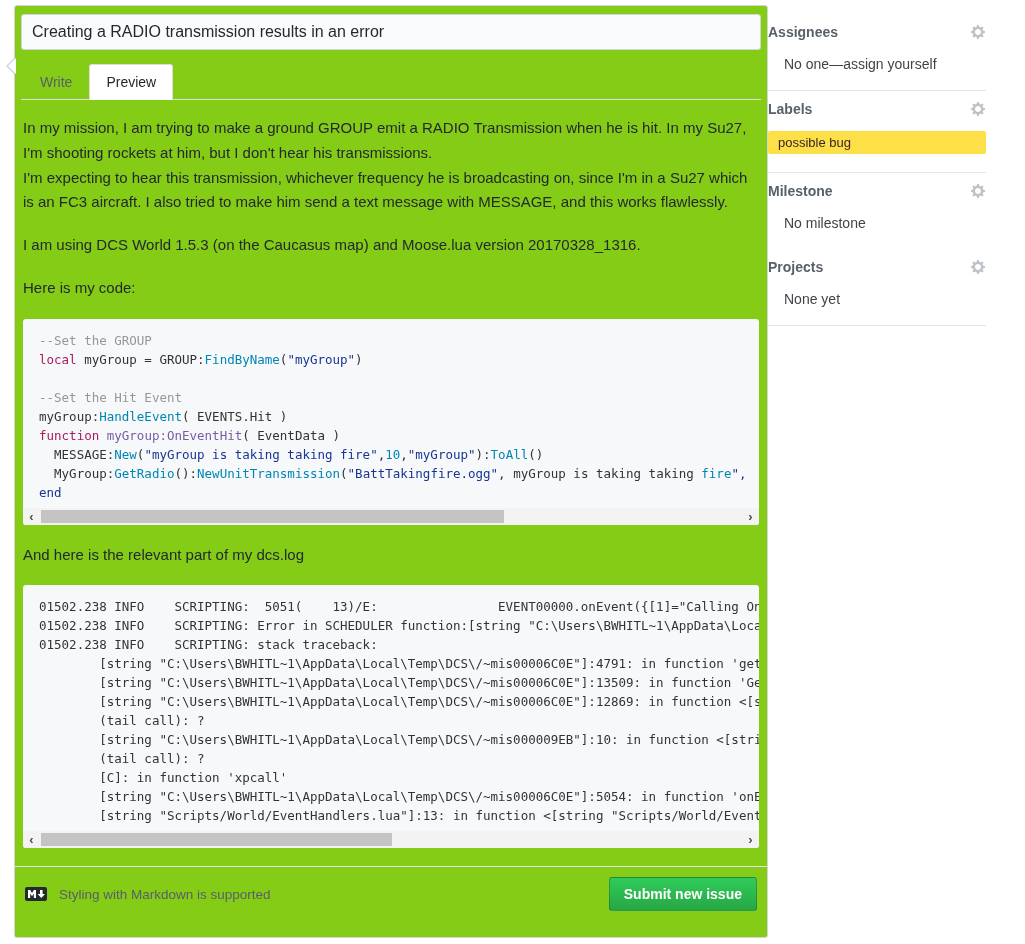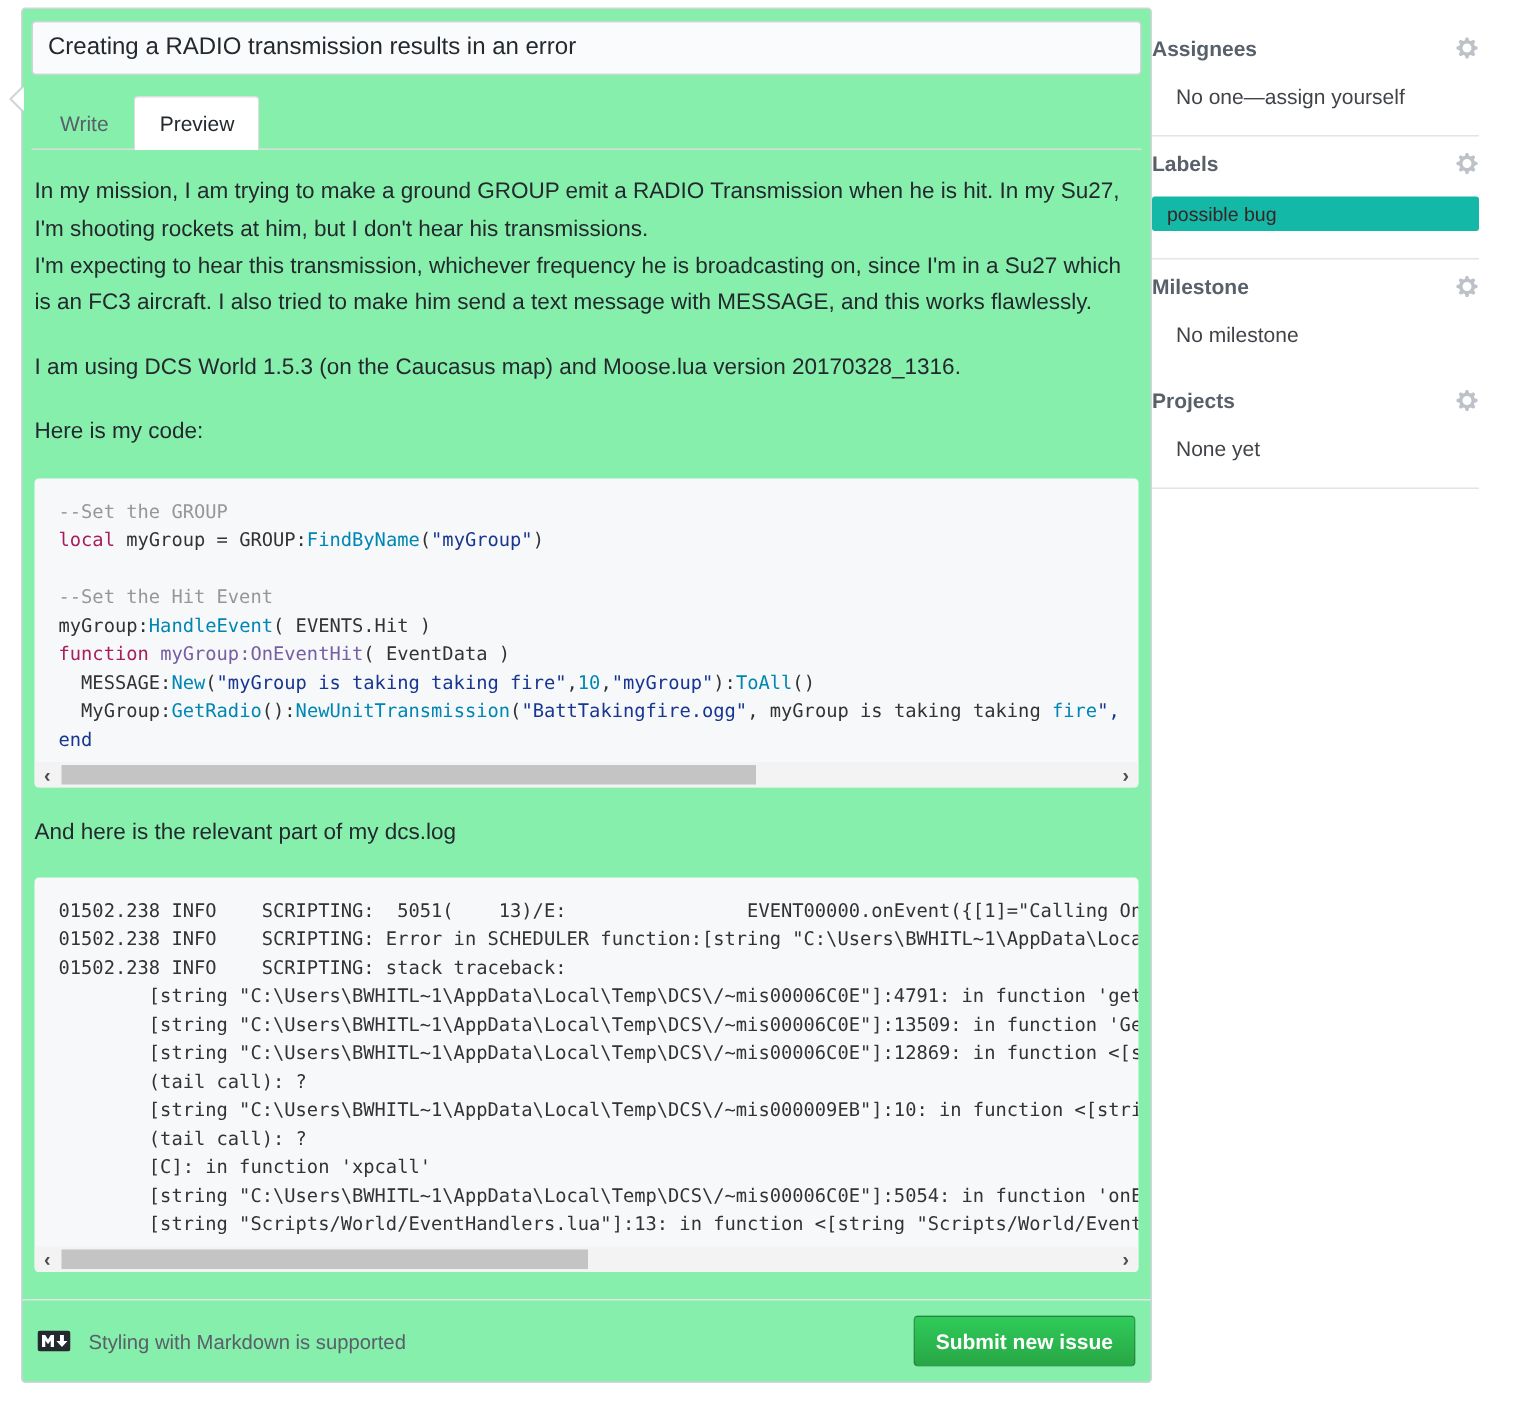--- a/index.html
+++ b/index.html
@@ -6,22 +6,22 @@
   html,body { margin:0; padding:0; }
   body {
     width:1025px; height:944px; position:relative; overflow:hidden;
     background:#fff; color:#24292e;
     font-family:"Liberation Sans", sans-serif;
   }
 
   
   .main-col {
     position:absolute; left:14px; top:5px; width:754px;
-    background:#86efac; border:1px solid #d1d5da; border-radius:3px;
-    padding:8px 6px 0 6px;
+    background:#84cc16; border:1px solid #d1d5da; border-radius:3px;
+    padding:8px 6px 16px 6px;
   }
   .main-col::before {
     content:""; position:absolute; left:-9px; top:52px;
     border:8px solid transparent; border-right-color:#d1d5da; border-left:0;
   }
   .main-col::after {
     content:""; position:absolute; left:-7.5px; top:52px;
     border:8px solid transparent; border-right-color:#fff; border-left:0;
   }
 
@@ -167,21 +167,21 @@
     <div class="sb-body">No one—assign yourself</div>
   </div>
 
   <div class="sb-section">
     <div class="sb-head">
       <span class="sb-title">Labels</span>
       <svg class="sb-gear" viewBox="0 0 14 16">
           <path d="M14 8.77v-1.6l-1.94-.64-.45-1.09.88-1.84-1.13-1.13-1.81.91-1.09-.45-.69-1.92h-1.6l-.63 1.94-1.11.45-1.84-.88-1.13 1.13.91 1.81-.45 1.09L0 7.23v1.59l1.94.64.45 1.09-.88 1.84 1.13 1.13 1.81-.91 1.09.45.69 1.92h1.59l.63-1.94 1.11-.45 1.84.88 1.13-1.13-.92-1.81.47-1.09L14 8.75v.02zM7 11c-1.66 0-3-1.34-3-3s1.34-3 3-3 3 1.34 3 3-1.34 3-3 3z"></path>
         </svg>
     </div>
-    <span class="label-chip" style="background-color: #14b8a6;">possible bug</span>
+    <span class="label-chip" style="background-color: #fde047;">possible bug</span>
   </div>
 
   <div class="sb-section last">
     <div class="sb-head">
       <span class="sb-title">Milestone</span>
       <svg class="sb-gear" viewBox="0 0 14 16">
           <path d="M14 8.77v-1.6l-1.94-.64-.45-1.09.88-1.84-1.13-1.13-1.81.91-1.09-.45-.69-1.92h-1.6l-.63 1.94-1.11.45-1.84-.88-1.13 1.13.91 1.81-.45 1.09L0 7.23v1.59l1.94.64.45 1.09-.88 1.84 1.13 1.13 1.81-.91 1.09.45.69 1.92h1.59l.63-1.94 1.11-.45 1.84.88 1.13-1.13-.92-1.81.47-1.09L14 8.75v.02zM7 11c-1.66 0-3-1.34-3-3s1.34-3 3-3 3 1.34 3 3-1.34 3-3 3z"></path>
         </svg>
     </div>
     <div class="sb-body">No milestone</div>

